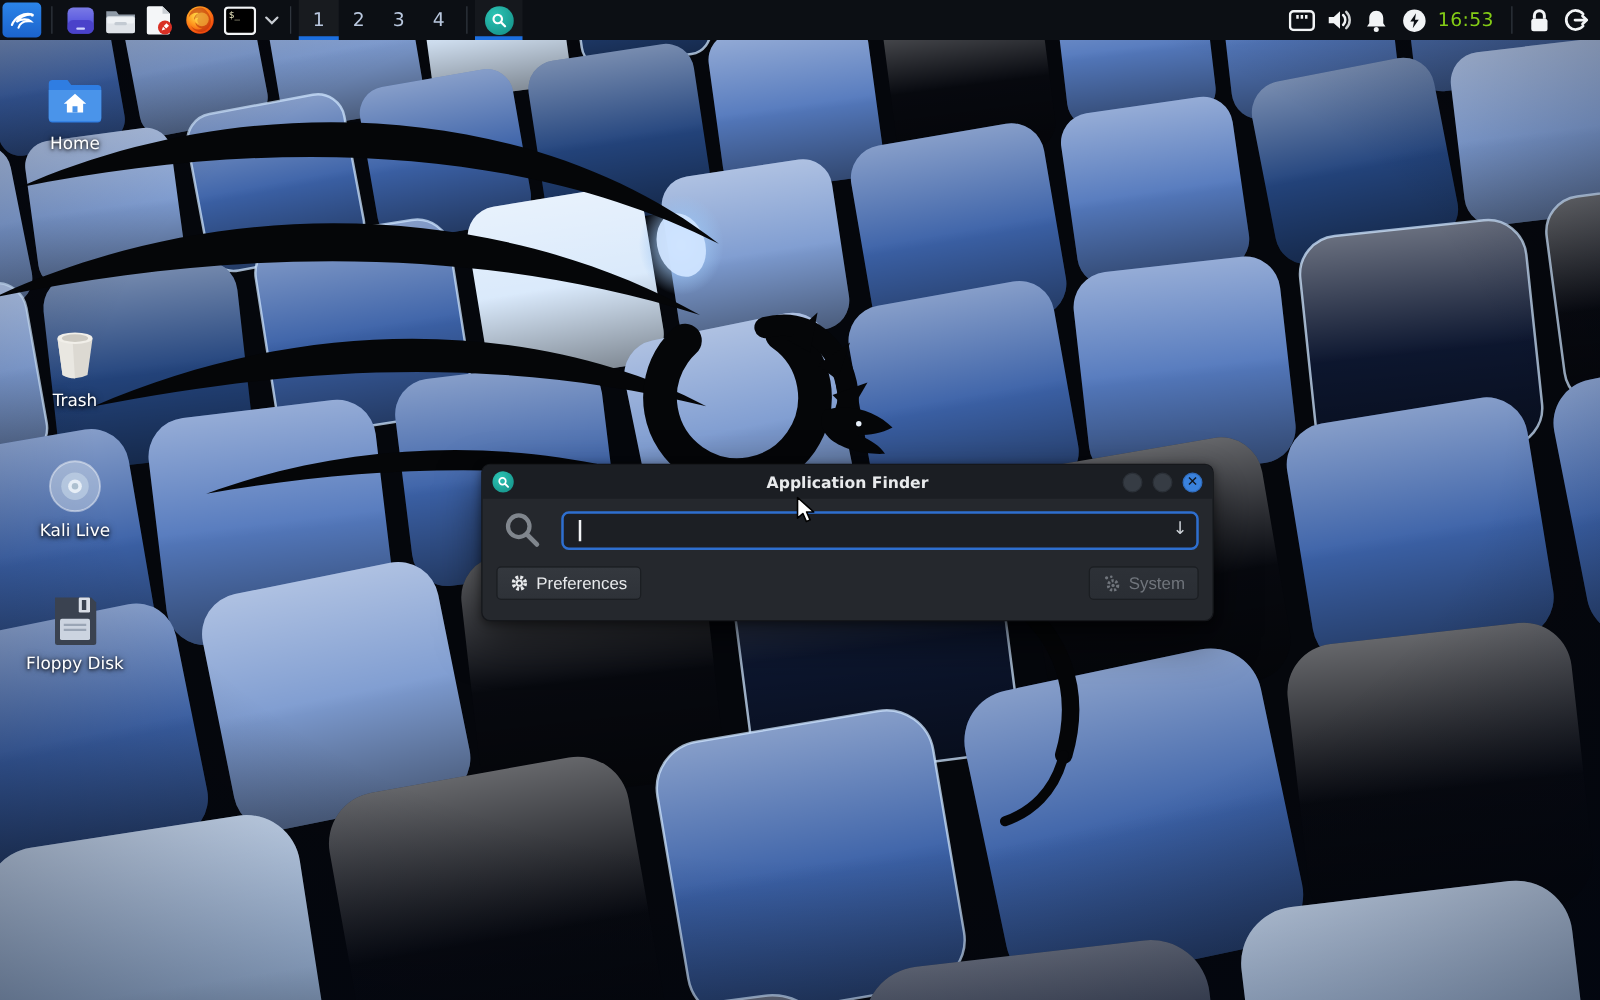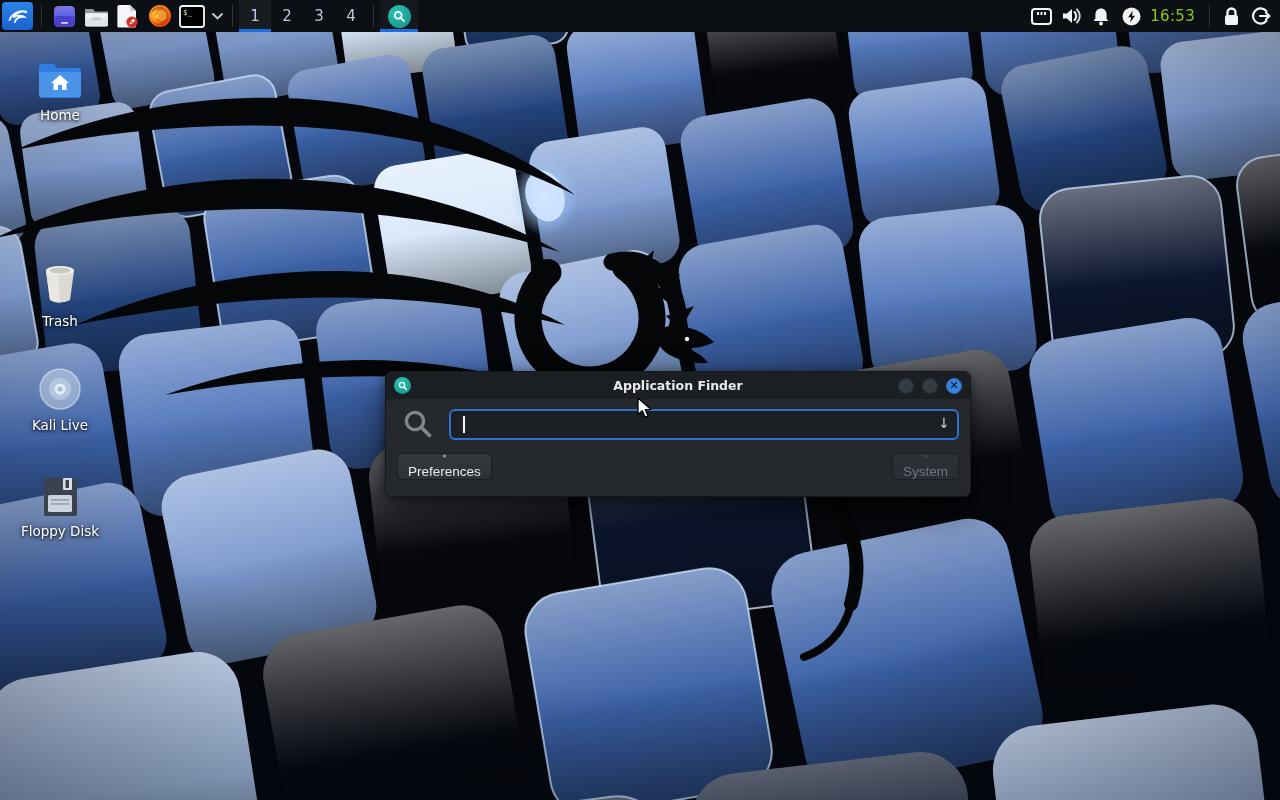--- a/index.html
+++ b/index.html
@@ -67,21 +67,21 @@
   .big-mag{width:42px;flex:none;display:flex;justify-content:center;}
   .search-wrap{position:relative;flex:1;margin-left:10px;}
   .search-input{width:100%;height:31px;background:var(--input-bg);border:2px solid var(--input-border);
                 border-radius:6px;color:#fff;font-size:13.5px;padding:0 26px 0 13px;outline:none;
                 font-family:"DejaVu Sans",sans-serif;}
   .caret{position:absolute;left:14px;top:7px;width:1.5px;height:17px;background:#f2f4f6;}
   .drop-arrow{position:absolute;right:9px;top:6px;color:#cdd2d8;font-size:14px;pointer-events:none;}
   .btnrow{display:flex;align-items:center;justify-content:space-between;padding:13px 11px 0 11px;}
   .fbtn{height:27px;display:inline-flex;align-items:center;gap:6px;padding:0 10px;font-size:13.5px;
         background:linear-gradient(180deg,#34383e,#2e3238);border:1px solid var(--button-border);
-        border-radius:4px;color:var(--text-light);flex-direction:column;}
+        border-radius:4px;color:var(--text-light);}
   .fbtn.disabled{color:var(--text-disabled);background:linear-gradient(180deg,#2d3137,#2a2e34);}
 
   
   .cursor{position:absolute;left:637px;top:397px;z-index:90;pointer-events:none;}
 </style>
 </head>
 <body>
 
 <div class="desktop">
 

